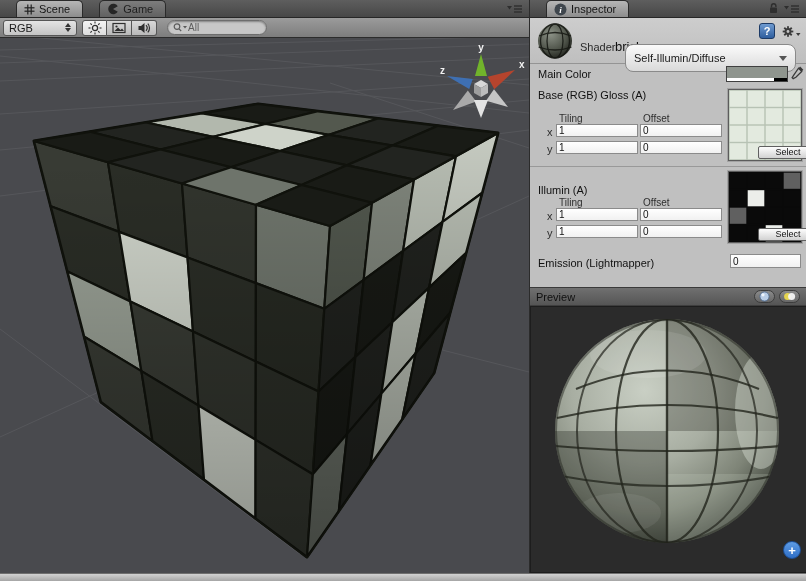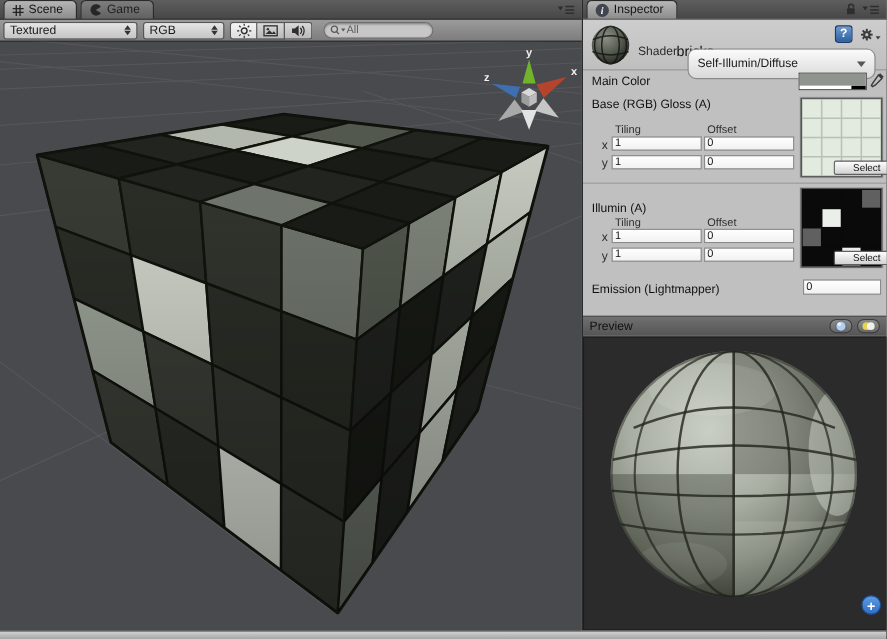--- a/index.html
+++ b/index.html
@@ -12,21 +12,21 @@
   .inspector   { position:absolute; left:529px; top:0; width:277px; height:573px;
                  background:#c0c0c0; border-left:1px solid #2b2b2b; }
   .statusbar   { position:absolute; left:0; top:573px; width:806px; height:8px;
                  background:linear-gradient(#d2d2d2,#a5a5a5); border-top:1px solid #6f6f6f; }
 
   
   .tabbar { position:absolute; left:0; top:0; right:0; height:18px;
             background:linear-gradient(#5e5e5e,#474747); border-bottom:1px solid #262626;
             display:flex; align-items:flex-end; }
   .tab { height:17px; display:flex; align-items:center; gap:4px; padding:0 12px 0 7px;
-         font-size:11px; color:#141414; border-radius:5px 5px 0 0; margin-left:3px;
+         font-size:11px; color:#141414; border-radius:5px 5px 0 0; margin-left:16px;
          border:1px solid #2a2a2a; border-bottom:none; }
   .tab.active   { background:linear-gradient(#b6b6b6,#8d8d8d); }
   .tab.inactive { background:linear-gradient(#7d7d7d,#616161); color:#1e1e1e; }
   .tab-spacer { flex:1; }
   .panelmenu { margin:0 6px 3px 0; cursor:default; }
   .lockicon { margin:0 4px 2px 0; }
 
   
   .toolbar { position:absolute; left:0; top:18px; right:0; height:20px;
              background:linear-gradient(#9b9b9b,#7d7d7d); border-bottom:1px solid #2c2c2c;
@@ -122,27 +122,20 @@
       <polygon points="0,2 5,2 2.5,5.5" fill="#2e2e2e"></polygon>
       <g stroke="#2e2e2e" stroke-width="1.4">
           <line x1="7" y1="2" x2="15" y2="2"></line>
           <line x1="7" y1="5" x2="15" y2="5"></line>
           <line x1="7" y1="8" x2="15" y2="8"></line>
         </g>
     </svg>
   </div>
 
   <div class="toolbar">
-    <div class="dd" style="width:122px">
-      <span>Textured</span>
-      <span class="arrs">
-          <span class="arr-up"></span>
-          <span class="arr-dn"></span>
-        </span>
-    </div>
     <div class="dd" style="width:74px">
       <span>RGB</span>
       <span class="arrs">
           <span class="arr-up"></span>
           <span class="arr-dn"></span>
         </span>
     </div>
     <div class="btn-group">
       <div class="tbtn active">
         <svg width="14" height="14" viewBox="0 0 14 14">

